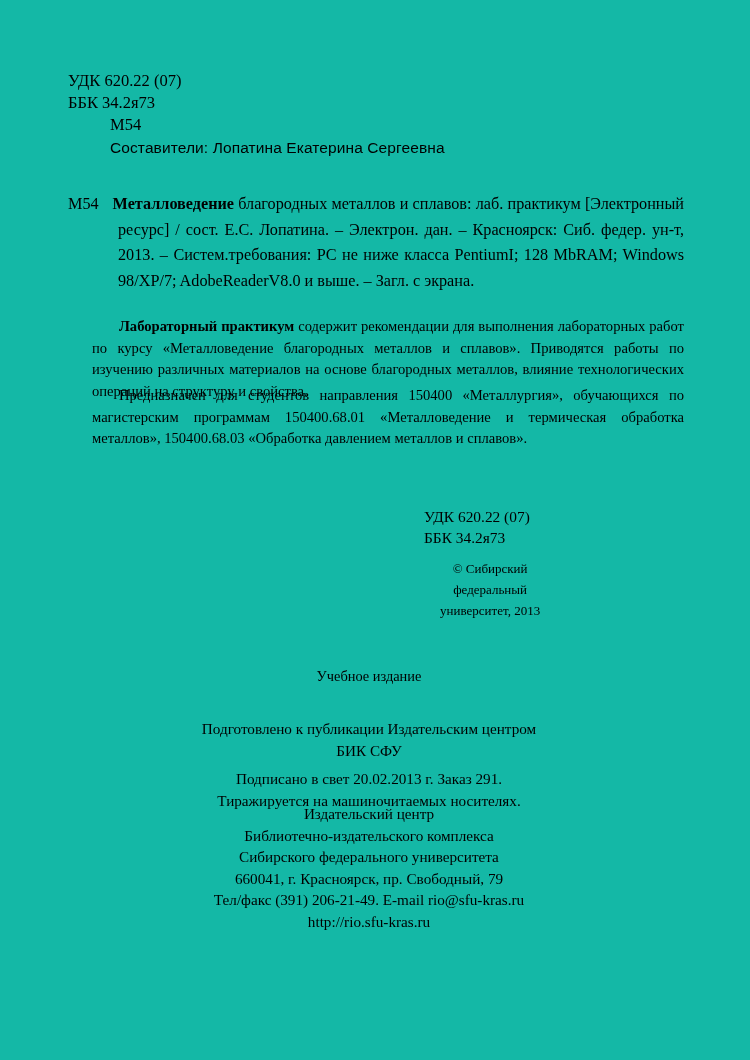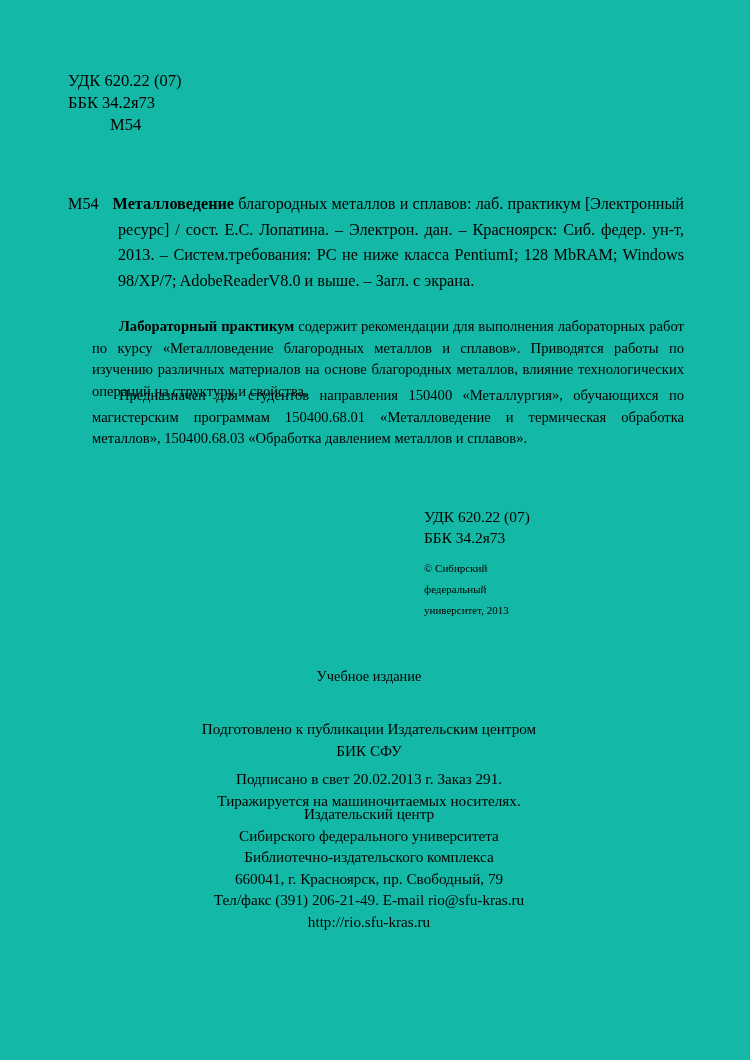--- a/index.html
+++ b/index.html
@@ -82,24 +82,25 @@
   
   .udk-repeat {
     position: absolute;
     left: 424px;
     top: 506px;
     font-size: 15.4px;
     line-height: 21px;
   }
   .copyright {
     position: absolute;
-    left: 424px;
+    left: 440px;
     top: 558px;
-    font-size: 11px;
+    font-size: 13px;
     line-height: 21px;
+    text-align: center;
   }
 
   
   .center-block {
     position: absolute;
     left: 0;
     width: 738px;
     text-align: center;
   }
   #edition-type {
@@ -125,20 +126,21 @@
 </style>
 </head>
 <body>
 
 <div class="page">
 
   <div class="hdr">
     <div class="hdr-line">УДК 620.22 (07)</div>
     <div class="hdr-line">ББК 34.2я73</div>
     <div class="hdr-line hdr-indent">М54</div>
+    <div class="hdr-compilers">Составители: Лопатина Екатерина Сергеевна</div>
   </div>
 
   <div class="record"><span class="sig">М54</span><b>Металловедение</b><span> благородных металлов и сплавов: лаб. практикум [Электронный ресурс] / сост. Е.С. Лопатина. – Электрон. дан. – Красноярск: Сиб. федер. ун-т, 2013. – Систем.требования: PC не ниже класса PentiumI; 128 MbRAM; Windows 98/XP/7; AdobeReaderV8.0 и выше. – Загл. с экрана.</span></div>
 
   <div class="annot" id="annot-1"><b>Лабораторный практикум</b><span> содержит рекомендации для выполнения лабораторных работ по курсу «Металловедение благородных металлов и сплавов». Приводятся работы по изучению различных материалов на основе благородных металлов, влияние технологических операций на структуру и свойства.</span></div>
 
   <div class="annot" id="annot-2">Предназначен для студентов направления 150400 «Металлургия», обучающихся по магистерским программам 150400.68.01 «Металловедение и термическая обработка металлов», 150400.68.03 «Обработка давлением металлов и сплавов».</div>
 
   <div class="udk-repeat">
     <div>УДК 620.22 (07)</div>
@@ -158,20 +160,20 @@
     <div>БИК СФУ</div>
   </div>
 
   <div class="center-block" id="signed">
     <div>Подписано в свет 20.02.2013 г. Заказ 291.</div>
     <div>Тиражируется на машиночитаемых носителях.</div>
   </div>
 
   <div class="center-block" id="publisher">
     <div>Издательский центр</div>
+    <div>Библиотечно-издательского комплекса</div>
     <div>Сибирского федерального университета</div>
-    <div>Библиотечно-издательского комплекса</div>
     <div>660041, г. Красноярск, пр. Свободный, 79</div>
     <div>Тел/факс (391) 206-21-49. E-mail rio@sfu-kras.ru</div>
     <div>http://rio.sfu-kras.ru</div>
   </div>
 
 </div>
 
 </body></html>

